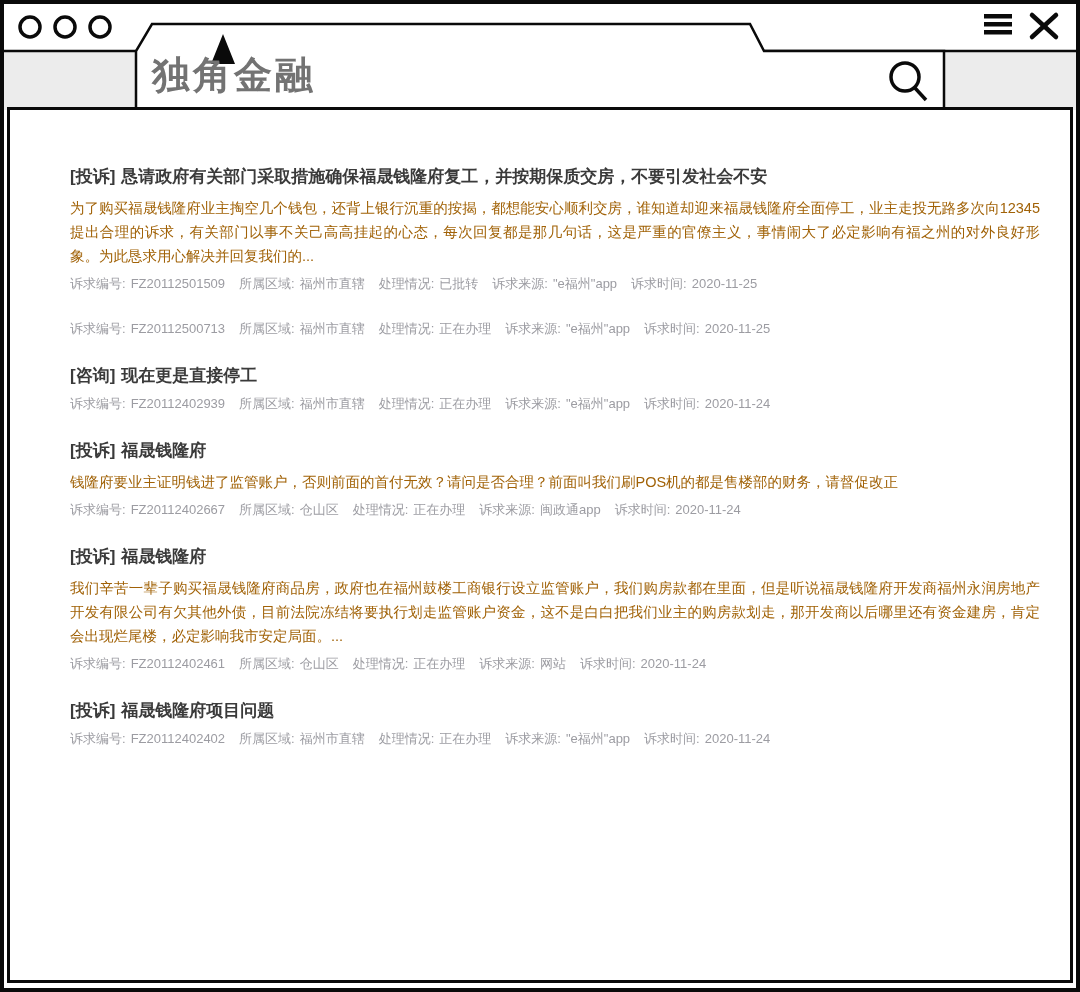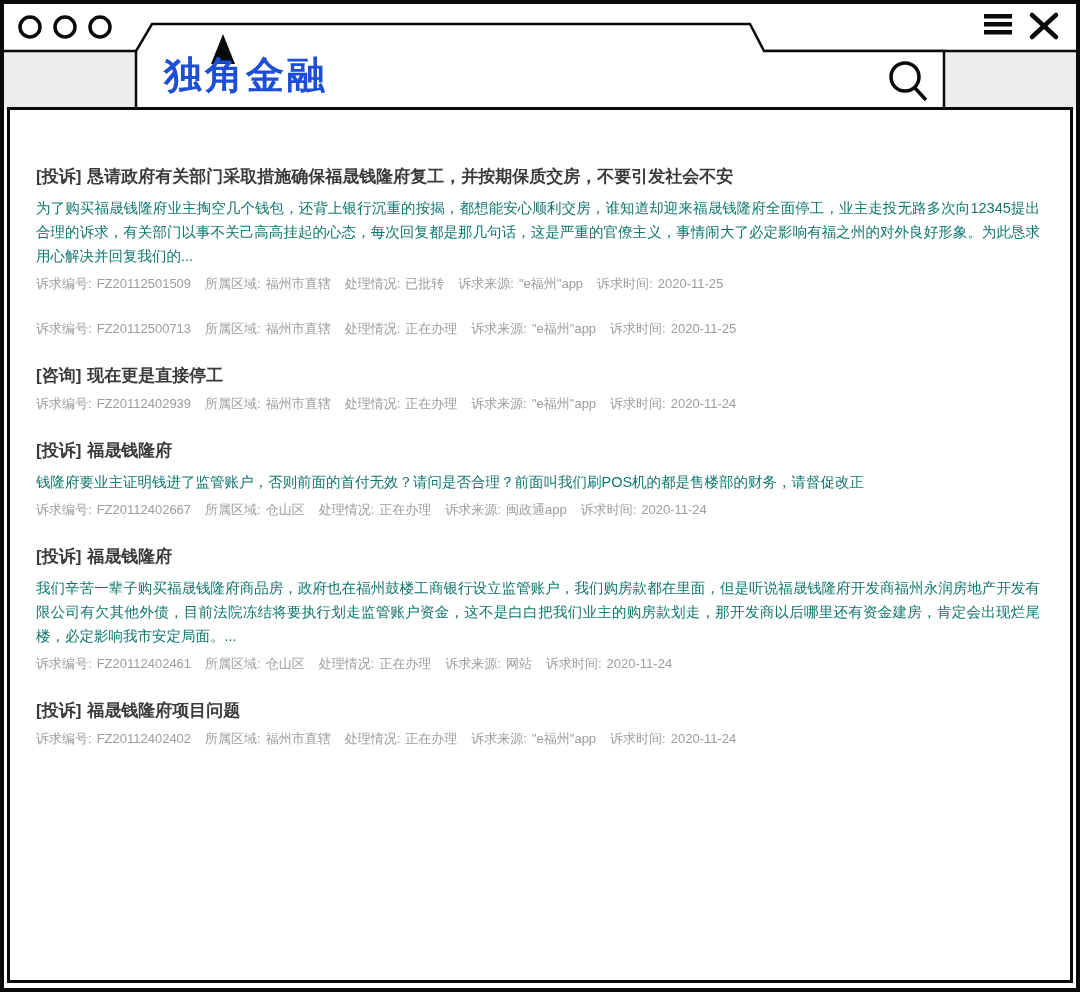--- a/index.html
+++ b/index.html
@@ -4,38 +4,38 @@
 <style>
   html,body{margin:0;padding:0;}
   body{
     width:1080px;height:992px;position:relative;background:#ffffff;
     font-family:"Liberation Sans","DejaVu Sans",sans-serif;
     overflow:hidden;
   }
   .outer-frame{position:absolute;inset:0;border:4px solid #0a0a0a;box-sizing:border-box;pointer-events:none;}
   .chrome-svg{position:absolute;left:0;top:0;}
   .logo-text{
-    position:absolute;left:164px;top:52px;height:50px;
-    font-size:38px;font-weight:900;letter-spacing:3px;color:#1d4ed8;
+    position:absolute;left:152px;top:52px;height:50px;
+    font-size:38px;font-weight:900;letter-spacing:3px;color:#737373;
     line-height:46px;white-space:nowrap;z-index:3;cursor:pointer;
   }
   .content-frame{
     position:absolute;left:7px;right:7px;top:107px;bottom:9px;
     border:3px solid #0a0a0a;background:#ffffff;box-sizing:border-box;
     overflow:hidden;
   }
-  .complaint-list{padding:56px 30px 0 26px;}
+  .complaint-list{padding:56px 30px 0 26px;margin-left:34px;}
   .item{margin-bottom:27px;}
   .item-title{
     font-size:17px;font-weight:bold;color:#3a3a3a;line-height:21px;margin-bottom:9px;
     cursor:pointer;
   }
   .item-title .tag{margin-right:6px;}
   .item-body{
-    font-size:14.5px;color:#0f766e;line-height:24px;text-align:justify;
+    font-size:14.5px;color:#a16207;line-height:24px;text-align:justify;
     margin-bottom:7px;
   }
   .item-meta{
     font-size:13px;color:#9c9ca2;display:flex;gap:14px;flex-wrap:nowrap;
     line-height:18px;
   }
   .meta-field{white-space:nowrap;}
   .meta-label{margin-right:5px;}
 </style>
 </head>

